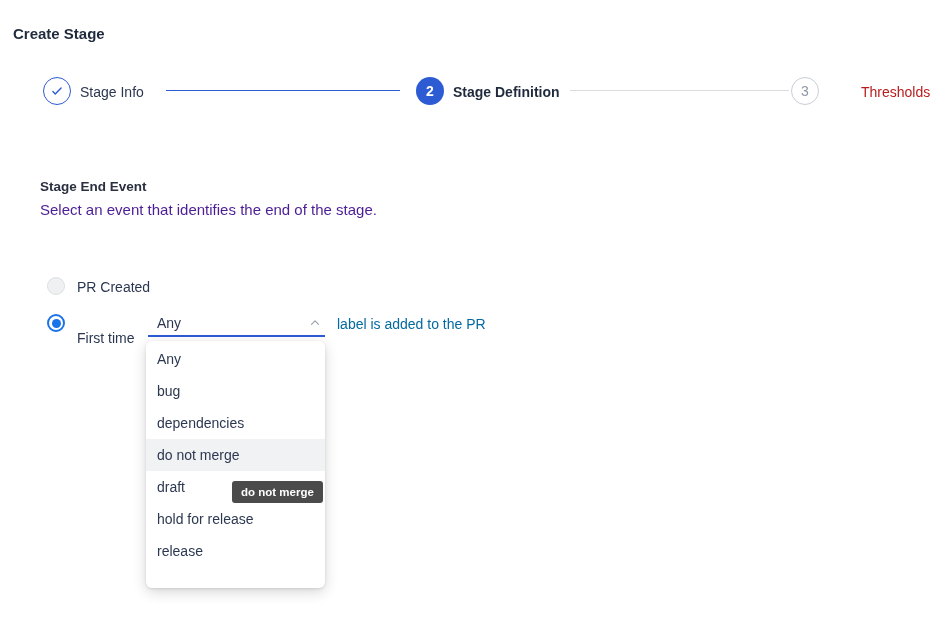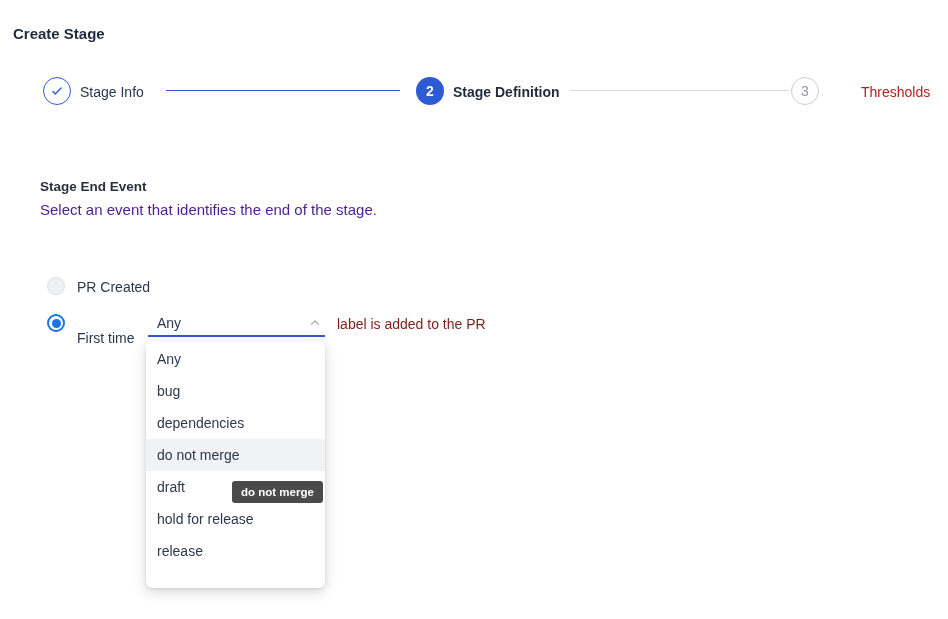--- a/index.html
+++ b/index.html
@@ -118,21 +118,21 @@
   .label-select .chevron {
     position: absolute;
     right: 3px; top: 7px;
     width: 14px; height: 14px;
     color: #9aa3ad;
   }
   .suffix-text {
     position: absolute;
     left: 337px; top: 316px;
     font-size: 14px;
-    color: #7f1d1d;
+    color: #0369a1;
     white-space: nowrap;
   }
   
   .dropdown {
     position: absolute;
     left: 146px; top: 341px;
     width: 179px; height: 247px;
     background: #ffffff;
     border-radius: 6px;
     box-shadow: 0 1px 3px rgba(0,0,0,0.10), 0 4px 14px rgba(0,0,0,0.16);

